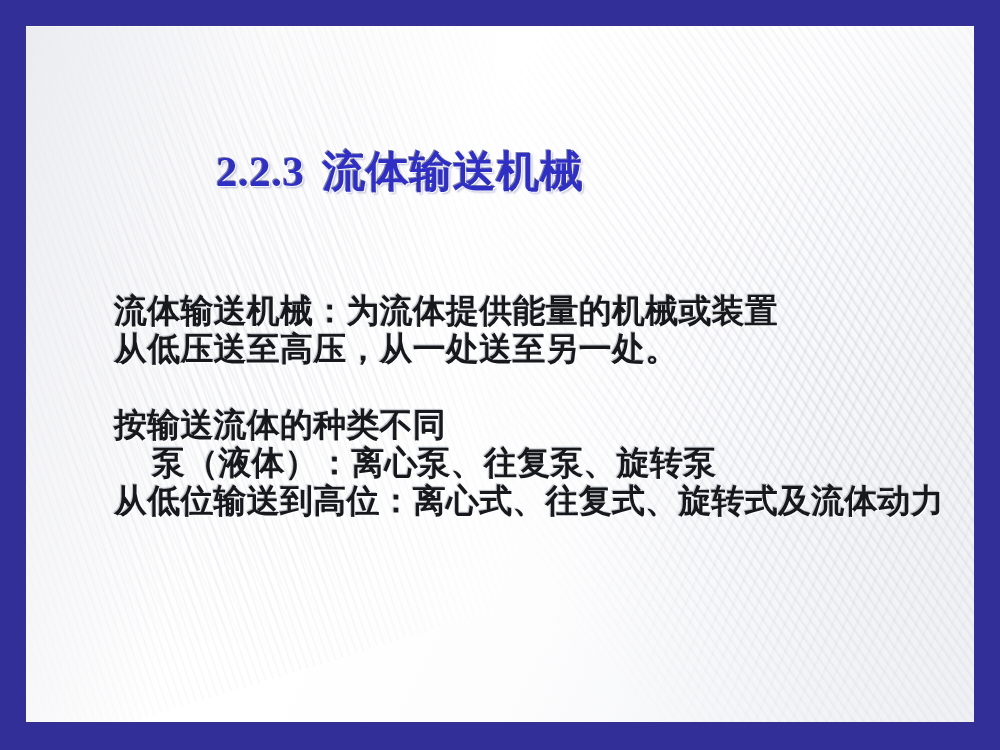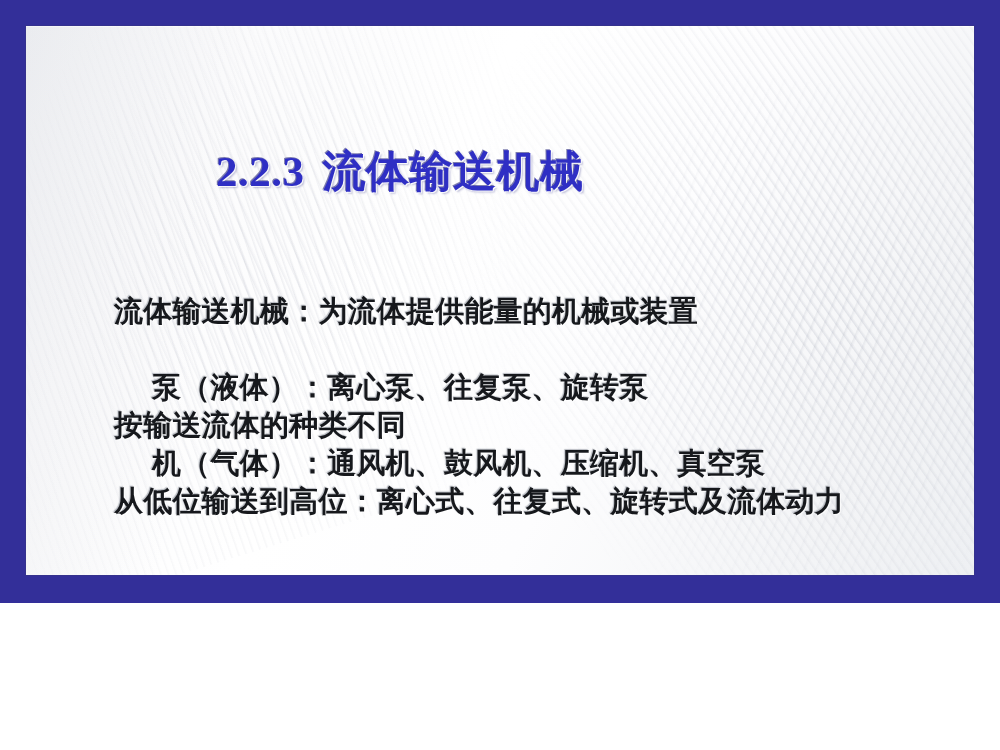--- a/index.html
+++ b/index.html
@@ -9,21 +9,21 @@
     background: #ffffff;
   }
   body {
     font-family: "Liberation Serif", "DejaVu Serif", serif;
   }
 
   
   .slide {
     position: relative;
     width: 1000px;
-    height: 603px;
+    height: 750px;
     overflow: hidden;
     background: #332f99;   
     box-sizing: border-box;
   }
 
   
   .panel {
     position: absolute;
     left: 26px;
     top: 26px;
@@ -129,21 +129,21 @@
 
   
   .body {
     position: absolute;
     left: 88px;
     top: 266px;
     right: 34px;
     color: #16181c;
     font-family: "Liberation Sans", "DejaVu Sans", sans-serif;
     font-weight: bold;
-    font-size: 29px;
+    font-size: 33px;
     line-height: 38px;
     letter-spacing: .2px;
     text-shadow:
        1px 1px 0 rgba(255,255,255,.75),
       -1px -1px 1px rgba(130,134,146,.55);
   }
   .body .ln { white-space: nowrap; }
   .body .gap { height: 38px; }
   .body .indent { padding-left: 38px; }
 </style>
@@ -160,24 +160,24 @@
     <div class="tex tex-c"></div>
     <div class="tex tex-d"></div>
 
     <div class="title">
       <span class="num">2.2.3</span><span>流体输送机械</span>
     </div>
 
     <div class="body">
 
       <div class="ln">流体输送机械：为流体提供能量的机械或装置</div>
+      <div class="ln">从低压送至高压，从一处送至另一处。</div>
 
       <div class="gap"></div>
 
+      <div class="ln">按输送流体的种类不同</div>
       <div class="ln indent">泵（液体）：离心泵、往复泵、旋转泵</div>
-      <div class="ln">按输送流体的种类不同</div>
-      <div class="ln indent">机（气体）：通风机、鼓风机、压缩机、真空泵</div>
       <div class="ln">从低位输送到高位：离心式、往复式、旋转式及流体动力</div>
 
     </div>
 
   </div>
 </div>
 
 </body></html>

